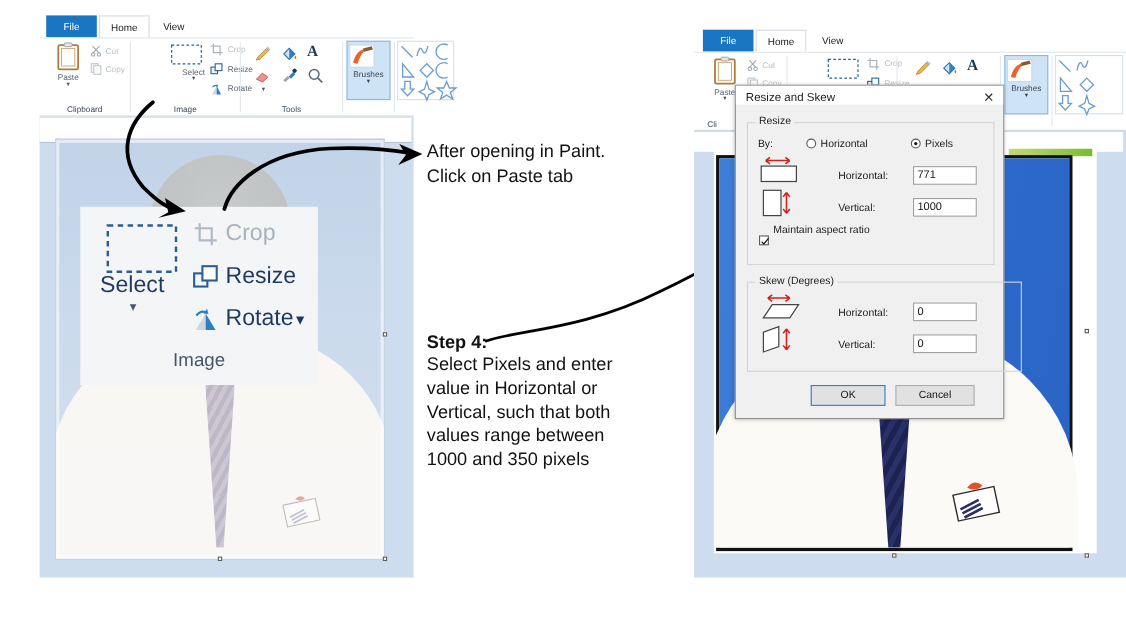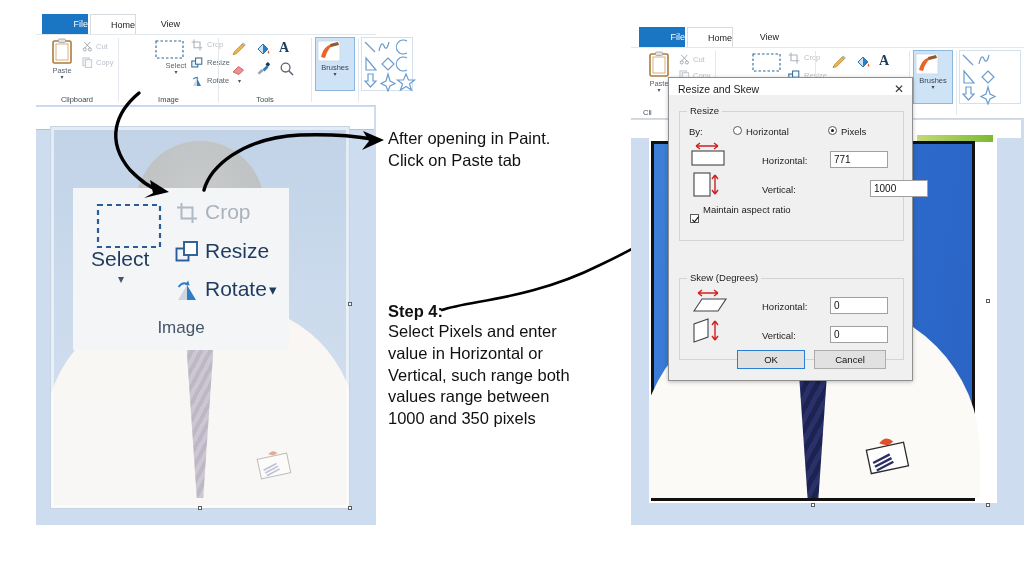--- a/index.html
+++ b/index.html
@@ -9,21 +9,21 @@
     background: #ffffff;
     font-family: "Liberation Sans", sans-serif;
     overflow: hidden;
   }
   #root { position: relative; width: 1024px; height: 576px; background:#fff; }
 
   
   .paint-win { position: absolute; background: #ffffff; }
   .tabbar { position: relative; height: 20px; background:#ffffff; }
   .tab { position:absolute; top:0; height:20px; line-height:20px;
-         font-size:9px; color:#222; text-align:right; }
+         font-size:9px; color:#222; text-align:center; }
   .tab.file { background:#1a75c2; color:#fff; font-weight:normal; }
   .tab.active { background:#ffffff; border:1px solid #d6dbe0; border-bottom:none; }
   .ribbon { position:relative; background:#ffffff; border-top:1px solid #e2e7ec;
             border-bottom:1px solid #cfd6de; }
   .grp { position:absolute; top:0; bottom:0; }
   .grp-sep { position:absolute; top:3px; bottom:3px; width:1px; background:#e3e8ee; }
   .grp-label { position:absolute; bottom:1px; width:100%; text-align:center;
                font-size:7.5px; color:#3f4b57; }
   .ico-lbl { font-size:7.5px; color:#5a6570; }
   .ico-lbl.dim { color:#b9c0c8; }
@@ -339,21 +339,21 @@
 
   <div style="position:absolute; left:388px; top:128px; width:240px;">
     <div class="stepbody">After opening in Paint.</div>
     <div class="stepbody">Click on Paste tab</div>
   </div>
 
   <div style="position:absolute; left:388px; top:302px; width:246px;">
     <div class="steptitle">Step 4:</div>
     <div class="stepbody">Select Pixels and enter</div>
     <div class="stepbody">value in Horizontal or</div>
-    <div class="stepbody">Vertical, such range both</div>
+    <div class="stepbody">Vertical, such that both</div>
     <div class="stepbody">values range between</div>
     <div class="stepbody">1000 and 350 pixels</div>
   </div>
 
   <div class="paint-win" style="left:631px; top:27px; width:393px; height:498px;">
 
     <div class="tabbar">
       <div class="tab file" style="left:8px; width:46px;">
         <span>File</span>
       </div>
@@ -533,31 +533,31 @@
           <rect x="4" y="10" width="32" height="14" fill="#fff" stroke="#444" stroke-width="1.1"></rect>
         </svg>
         <div class="lbl" style="left:82px; top:43px;">Horizontal:</div>
         <div class="txtbox" style="left:150px; top:39px; width:58px; height:17px;">771</div>
 
         <svg width="40" height="30" style="position:absolute; left:8px; top:58px;">
           <rect x="6" y="3" width="16" height="23" fill="#fff" stroke="#444" stroke-width="1.1"></rect>
           <path d="M27 5 V24 M27 5 l-3 4 M27 5 l3 4 M27 24 l-3 -4 M27 24 l3 -4" stroke="#d02020" stroke-width="1.4" fill="none"></path>
         </svg>
         <div class="lbl" style="left:82px; top:72px;">Vertical:</div>
-        <div class="txtbox" style="left:150px; top:68px; width:58px; height:17px;margin-left:40px;">1000</div>
+        <div class="txtbox" style="left:150px; top:68px; width:58px; height:17px;">1000</div>
 
         <div class="cbx" style="left:10px; top:102px;">
           <svg width="9" height="9" viewBox="0 0 9 9">
             <path d="M1.4 4.6 L3.4 6.8 L7.6 1.6" fill="none" stroke="#1b1b1b" stroke-width="1.1"></path>
           </svg>
         </div>
         <div class="lbl" style="left:23px; top:92px;">Maintain aspect ratio</div>
       </div>
 
-      <div class="fieldset" style="left:10px; top:178px; width:225px; height:82px;margin-top:22px;">
+      <div class="fieldset" style="left:10px; top:178px; width:250px; height:82px;">
         <div class="fs-legend">Skew (Degrees)</div>
 
         <svg width="42" height="28" style="position:absolute; left:8px; top:8px;">
           <path d="M10 6 H30 M10 6 l4 -3 M10 6 l4 3 M30 6 l-4 -3 M30 6 l-4 3" stroke="#d02020" stroke-width="1.4" fill="none"></path>
           <path d="M6 24 L14 12 L38 12 L30 24 Z" fill="#fff" stroke="#444" stroke-width="1.1"></path>
         </svg>
         <div class="lbl" style="left:82px; top:22px;">Horizontal:</div>
         <div class="txtbox" style="left:150px; top:18px; width:58px; height:17px;">0</div>
 
         <svg width="42" height="30" style="position:absolute; left:8px; top:37px;">

